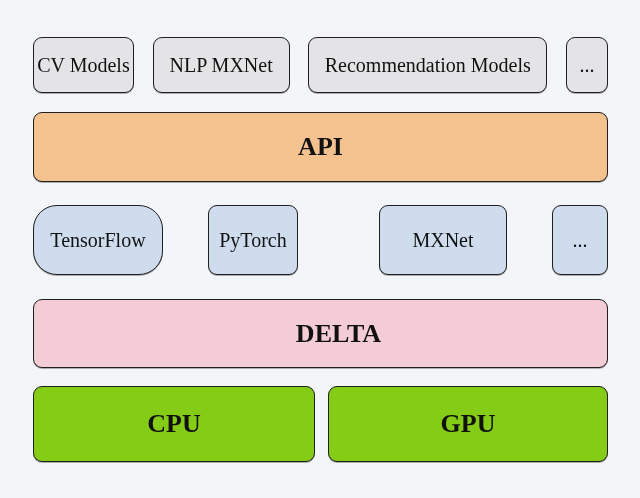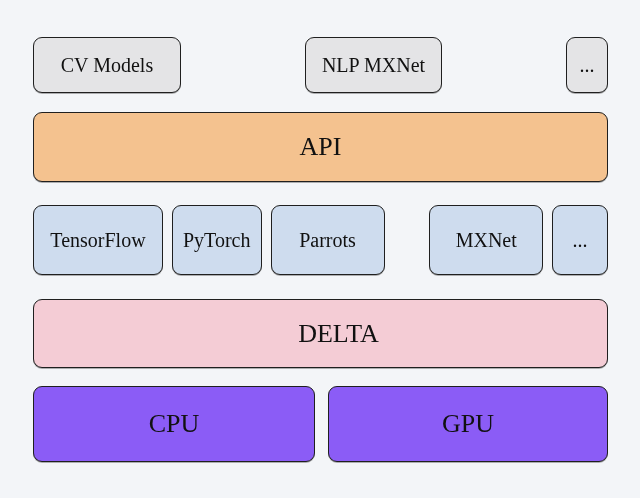--- a/index.html
+++ b/index.html
@@ -27,79 +27,79 @@
     border-radius: 9px;
     display: flex;
     align-items: center;
     justify-content: center;
     text-align: center;
     color: #111111;
     box-shadow: 0 1px 0 rgba(40,40,40,0.35);
     line-height: 1.15;
   }
   .small-label { font-size: 20px; }
-  .big-label   { font-size: 26px; }
+  .big-label   { font-size: 26px; font-weight: bold; }
 
   
   .gray   { background: #e4e4e6; }
   .orange { background: #f4c28f; }
   .blue   { background: #cedcee; }
   .pink   { background: #f4ccd5; padding-left: 36px; }
-  .green  { background: #8b5cf6; }
+  .green  { background: #84cc16; }
 
   
   .row-models     { height: 56px; margin-bottom: 19px; }
   .band-api       { height: 70px; width: 100%; margin-bottom: 23px; }
   .row-frameworks { height: 70px; margin-bottom: 24px; }
   .band-delta     { height: 69px; width: 100%; margin-bottom: 18px; }
   .row-hardware   { height: 76px; }
 
   
-  .w-cv      { width: 148px; }
+  .w-cv      { width: 101px; }
   .w-nlp     { width: 137px; }
   .w-rec     { width: 239px; padding: 0 14px; }
   .w-dots-sm { width: 42px; }
-  .w-tf      { width: 130px; }
+  .w-tf      { width: 130px; border-radius: 24px; }
   .w-pt      { width: 90px; }
   .w-pa      { width: 114px; }
-  .w-mx      { width: 114px; margin-left: 36px; }
+  .w-mx      { width: 128px; margin-left: 36px; }
   .w-dots-md { width: 56px; }
   .w-cpu     { width: 282px; }
   .w-gpu     { width: 280px; }
 </style>
 </head>
 <body>
 
 <div class="canvas">
 
   <div class="row row-models">
     <div class="box gray small-label w-cv">
       <span>CV Models</span>
     </div>
     <div class="box gray small-label w-nlp">
       <span>NLP MXNet</span>
     </div>
+    <div class="box gray small-label w-rec">
+      <span>Recommendation Models</span>
+    </div>
     <div class="box gray small-label w-dots-sm">
       <span>...</span>
     </div>
   </div>
 
   <div class="box orange big-label band-api">
     <span>API</span>
   </div>
 
   <div class="row row-frameworks">
     <div class="box blue small-label w-tf">
       <span>TensorFlow</span>
     </div>
     <div class="box blue small-label w-pt">
       <span>PyTorch</span>
-    </div>
-    <div class="box blue small-label w-pa">
-      <span>Parrots</span>
     </div>
     <div class="box blue small-label w-mx">
       <span>MXNet</span>
     </div>
     <div class="box blue small-label w-dots-md">
       <span>...</span>
     </div>
   </div>
 
   <div class="box pink big-label band-delta">

